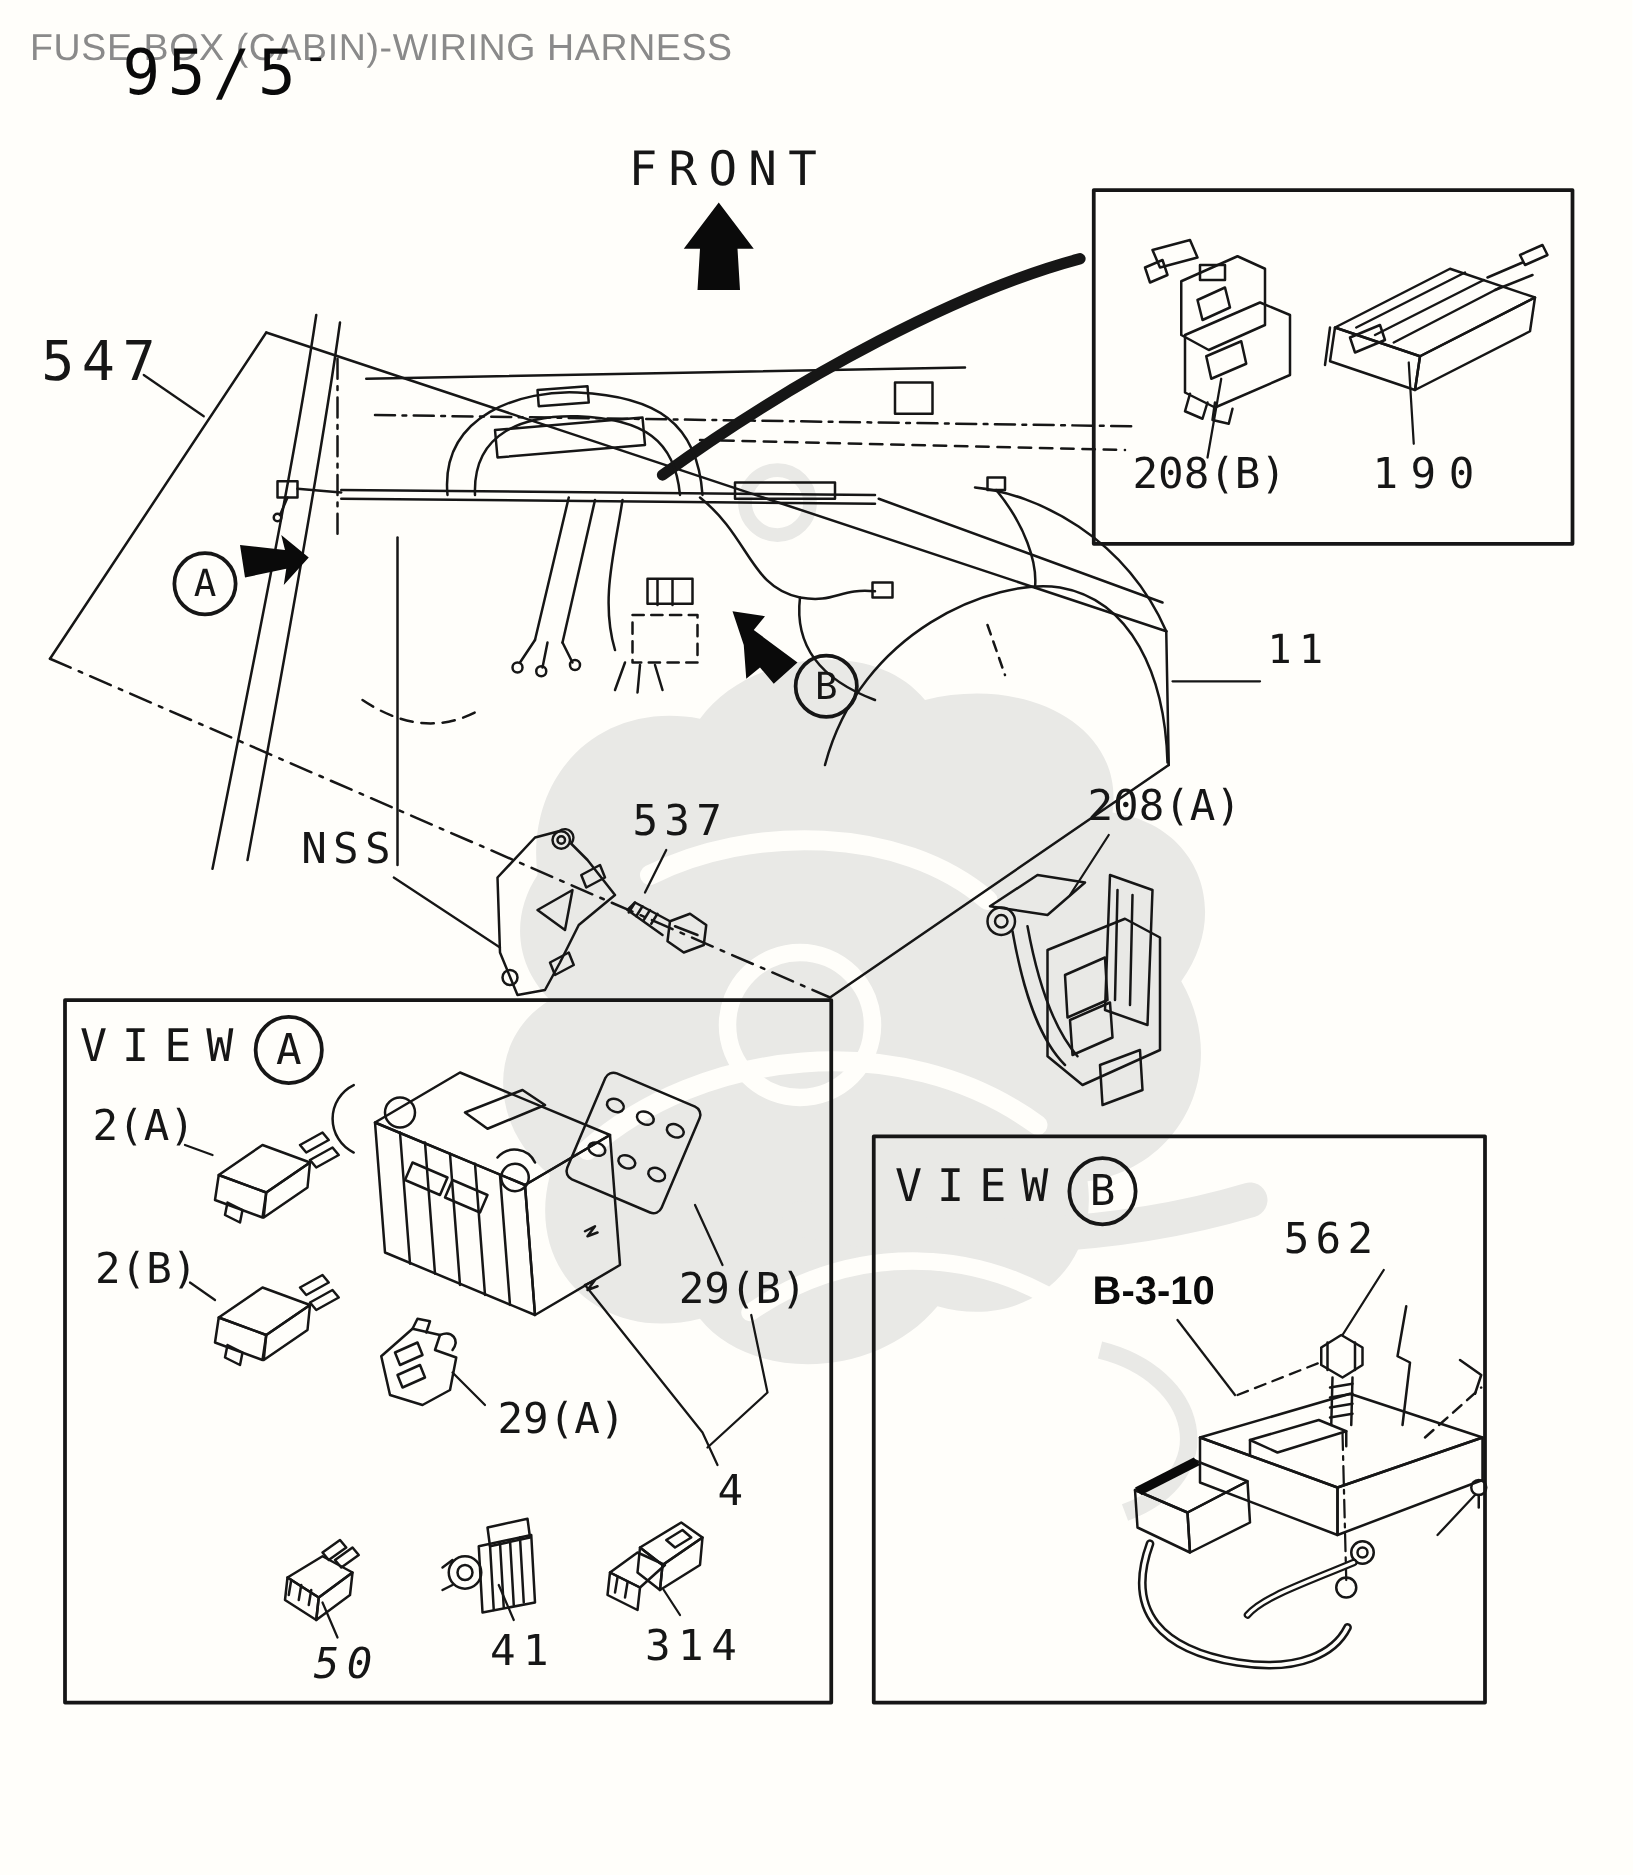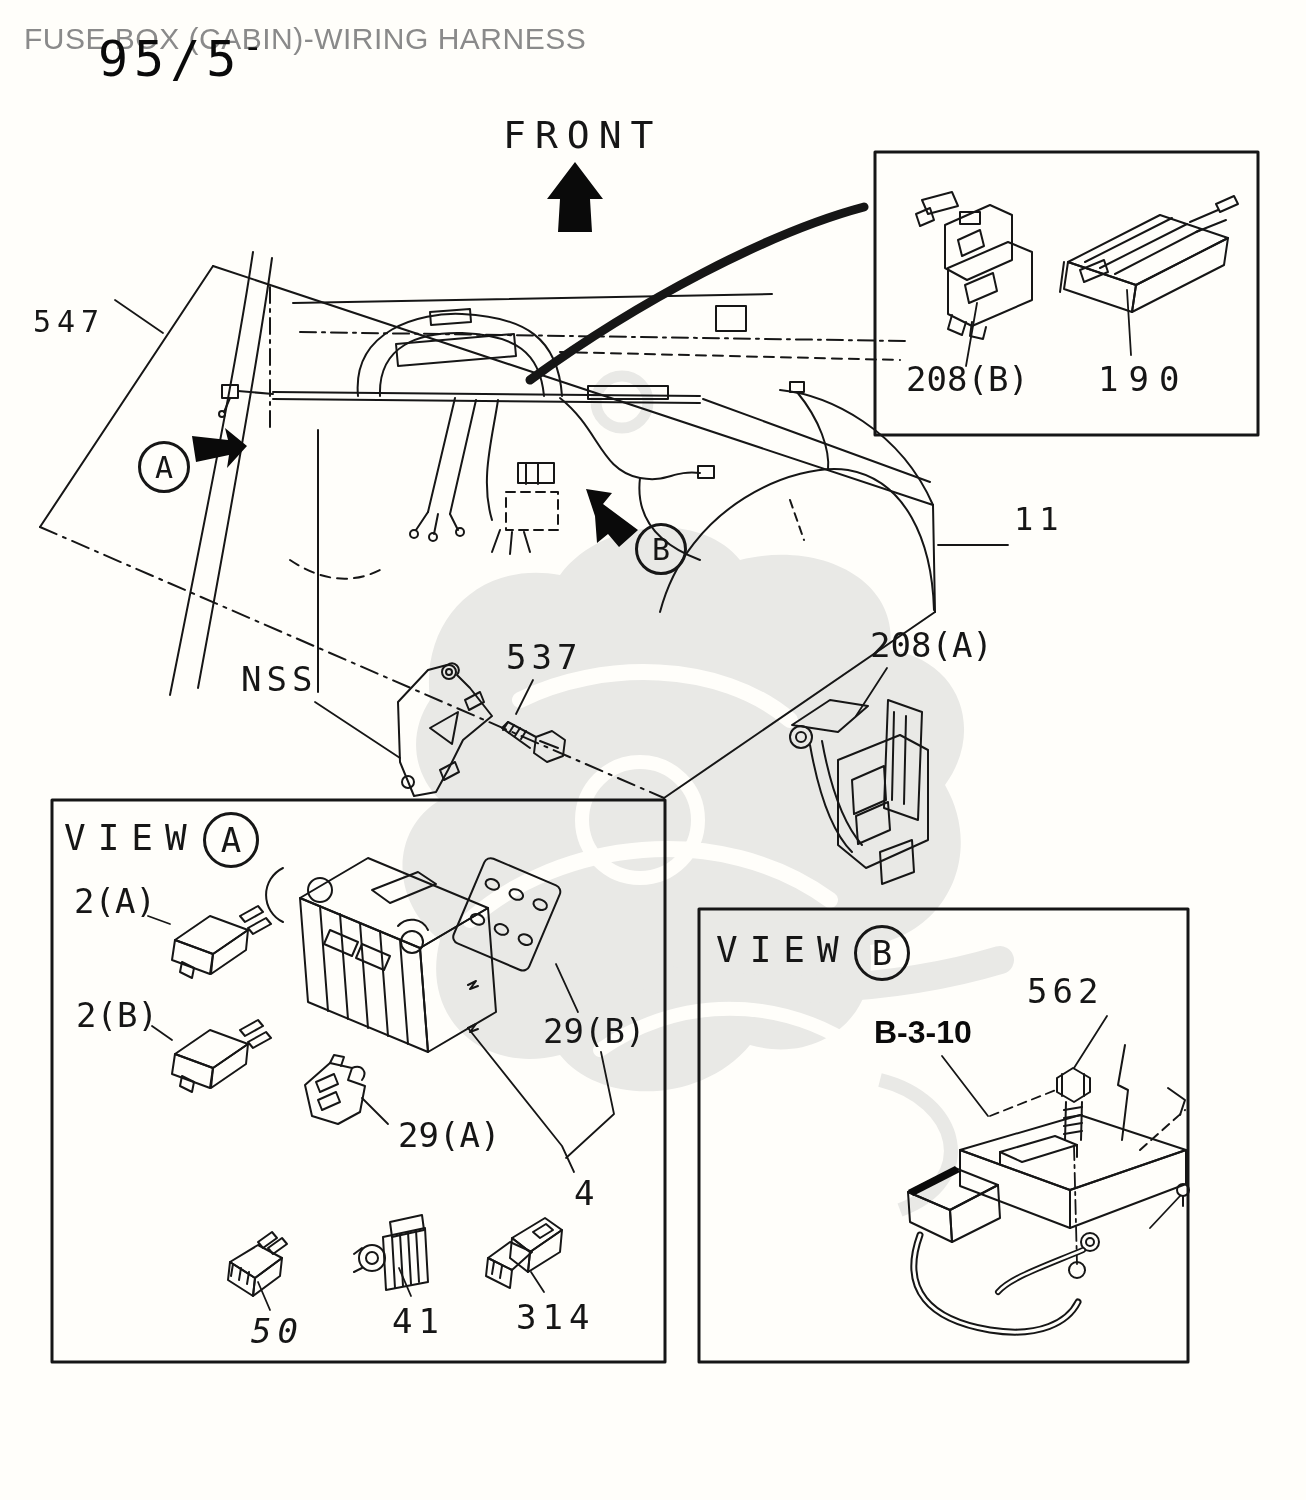--- a/index.html
+++ b/index.html
@@ -282,21 +282,21 @@
     </g>
   </svg>
 
   <div id="page-title">FUSE BOX (CABIN)-WIRING HARNESS</div>
   <div id="stamp">
     <span>95/5</span><span class="dash">-</span>
   </div>
 
   <div class="label" style="left:503px;top:116px;font-size:38px;letter-spacing:9px;">FRONT</div>
 
-  <div class="label" style="left:33px;top:268px;font-size:30px;letter-spacing:6px;margin-top:39px;">547</div>
+  <div class="label" style="left:33px;top:268px;font-size:44px;letter-spacing:6px;">547</div>
   <div class="label" style="left:1014px;top:503px;font-size:32px;letter-spacing:6px;">11</div>
   <div class="label" style="left:241px;top:662px;font-size:34px;letter-spacing:5px;">NSS</div>
   <div class="label" style="left:506px;top:640px;font-size:34px;letter-spacing:5px;">537</div>
   <div class="label" style="left:870px;top:628px;font-size:34px;">208(A)</div>
 
   <div class="label" style="left:906px;top:362px;font-size:34px;">208(B)</div>
   <div class="label" style="left:1098px;top:362px;font-size:34px;letter-spacing:10px;">190</div>
 
   <div class="circle-marker" style="left:138px;top:441px;width:46px;height:46px;font-size:30px;">
       <span>A</span>

